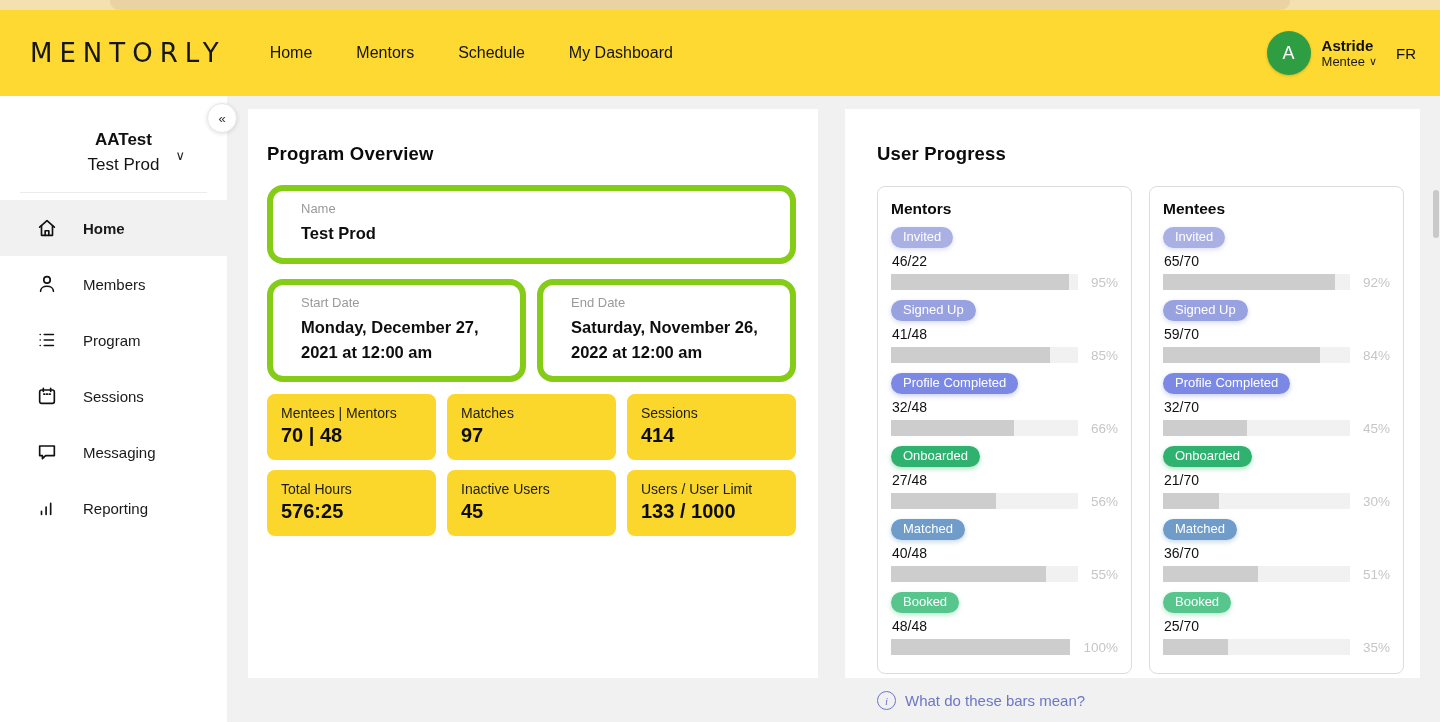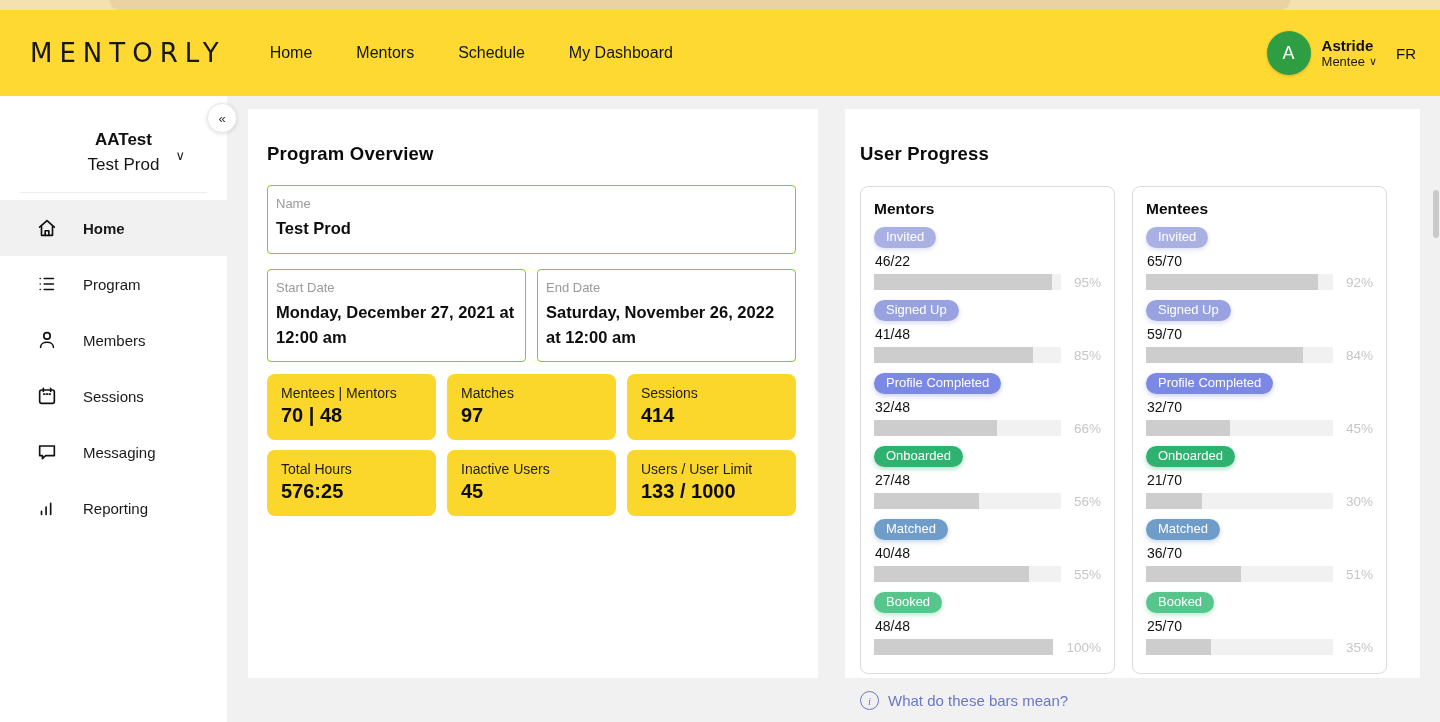--- a/index.html
+++ b/index.html
@@ -34,24 +34,24 @@
   #side-menu { margin-top:7px; }
   .menu-item { height:56px; display:flex; align-items:center; padding-left:36px; gap:25px; font-size:15px; color:#1a1a1a; cursor:pointer; }
   .menu-item.active { background:#f1f1f1; font-weight:700; }
   .menu-icon { width:22px; height:22px; flex:0 0 22px; }
   .menu-icon svg { width:22px; height:22px; fill:none; stroke:#111; stroke-width:1.8; stroke-linecap:round; stroke-linejoin:round; }
   #collapse-btn { position:absolute; left:207px; top:103px; width:30px; height:30px; border-radius:50%; background:#fff; border:1px solid #e7e7e7; box-shadow:0 1px 4px rgba(0,0,0,.12); display:flex; align-items:center; justify-content:center; font-size:13px; color:#333; cursor:pointer; z-index:5; }
 
   
   .panel { position:absolute; top:109px; bottom:0; background:#fff; }
   #left-panel { left:248px; width:570px; padding:34px 22px 0 19px; }
-  #right-panel { left:845px; width:575px; padding:34px 25px 0 15px; }
+  #right-panel { left:845px; width:575px; padding:34px 25px 0 32px; }
   .panel h2 { font-size:18.5px; font-weight:800; color:#0b0b0b; letter-spacing:.2px; }
 
-  .field-card { border:1px solid #84cc16; border-radius:4px; padding:10px 8px 12px; background:#fff; }
+  .field-card { border:6px solid #84cc16; border-radius:16px; padding:10px 28px 12px; background:#fff; }
   #name-card { margin-top:20px; width:529px; min-height:57px; }
   .f-label { font-size:13px; color:#9a9a9a; margin-bottom:5px; }
   .f-value { font-size:16.5px; font-weight:800; color:#0e0e0e; line-height:1.5; }
   .date-row { display:flex; gap:11px; margin-top:15px; width:529px; }
   .date-card { flex:1; min-height:90px; }
 
   .stats-grid { margin-top:12px; width:529px; display:grid; grid-template-columns:repeat(3,169px); gap:10px 11px; }
   .stat-card { background:#FBD72B; border-radius:8px; padding:11px 14px; height:66px; }
   .s-label { font-size:14px; color:#1d1d1d; }
   .s-value { font-size:20px; font-weight:800; color:#0d0d0d; margin-top:3px; }
@@ -120,31 +120,31 @@
         <div class="menu-item active">
           <span class="menu-icon"><svg viewBox="0 0 24 24">
               <path d="M4 11 L12 4 L20 11"></path>
               <path d="M6 9.6 V20 H18 V9.6"></path>
               <path d="M10 20 v-5 h4 v5"></path>
             </svg></span>
           <span>Home</span>
         </div>
         <div class="menu-item">
           <span class="menu-icon"><svg viewBox="0 0 24 24">
+              <circle cx="12" cy="7.5" r="3.5"></circle>
+              <path d="M5 20c0-3.6 3.2-5.5 7-5.5s7 1.9 7 5.5"></path>
+            </svg></span>
+          <span>Members</span>
+        </div>
+        <div class="menu-item">
+          <span class="menu-icon"><svg viewBox="0 0 24 24">
               <path d="M9 6h10M9 12h10M9 18h10"></path>
               <path d="M4.6 6h.01M4.6 12h.01M4.6 18h.01"></path>
             </svg></span>
           <span>Program</span>
-        </div>
-        <div class="menu-item">
-          <span class="menu-icon"><svg viewBox="0 0 24 24">
-              <circle cx="12" cy="7.5" r="3.5"></circle>
-              <path d="M5 20c0-3.6 3.2-5.5 7-5.5s7 1.9 7 5.5"></path>
-            </svg></span>
-          <span>Members</span>
         </div>
         <div class="menu-item">
           <span class="menu-icon"><svg viewBox="0 0 24 24">
               <rect x="4" y="5.5" width="16" height="14.5" rx="2"></rect>
               <path d="M8 3.5v3.5M16 3.5v3.5M8.5 10h1M11.5 10h1M14.5 10h1"></path>
             </svg></span>
           <span>Sessions</span>
         </div>
         <div class="menu-item">
           <span class="menu-icon"><svg viewBox="0 0 24 24">

